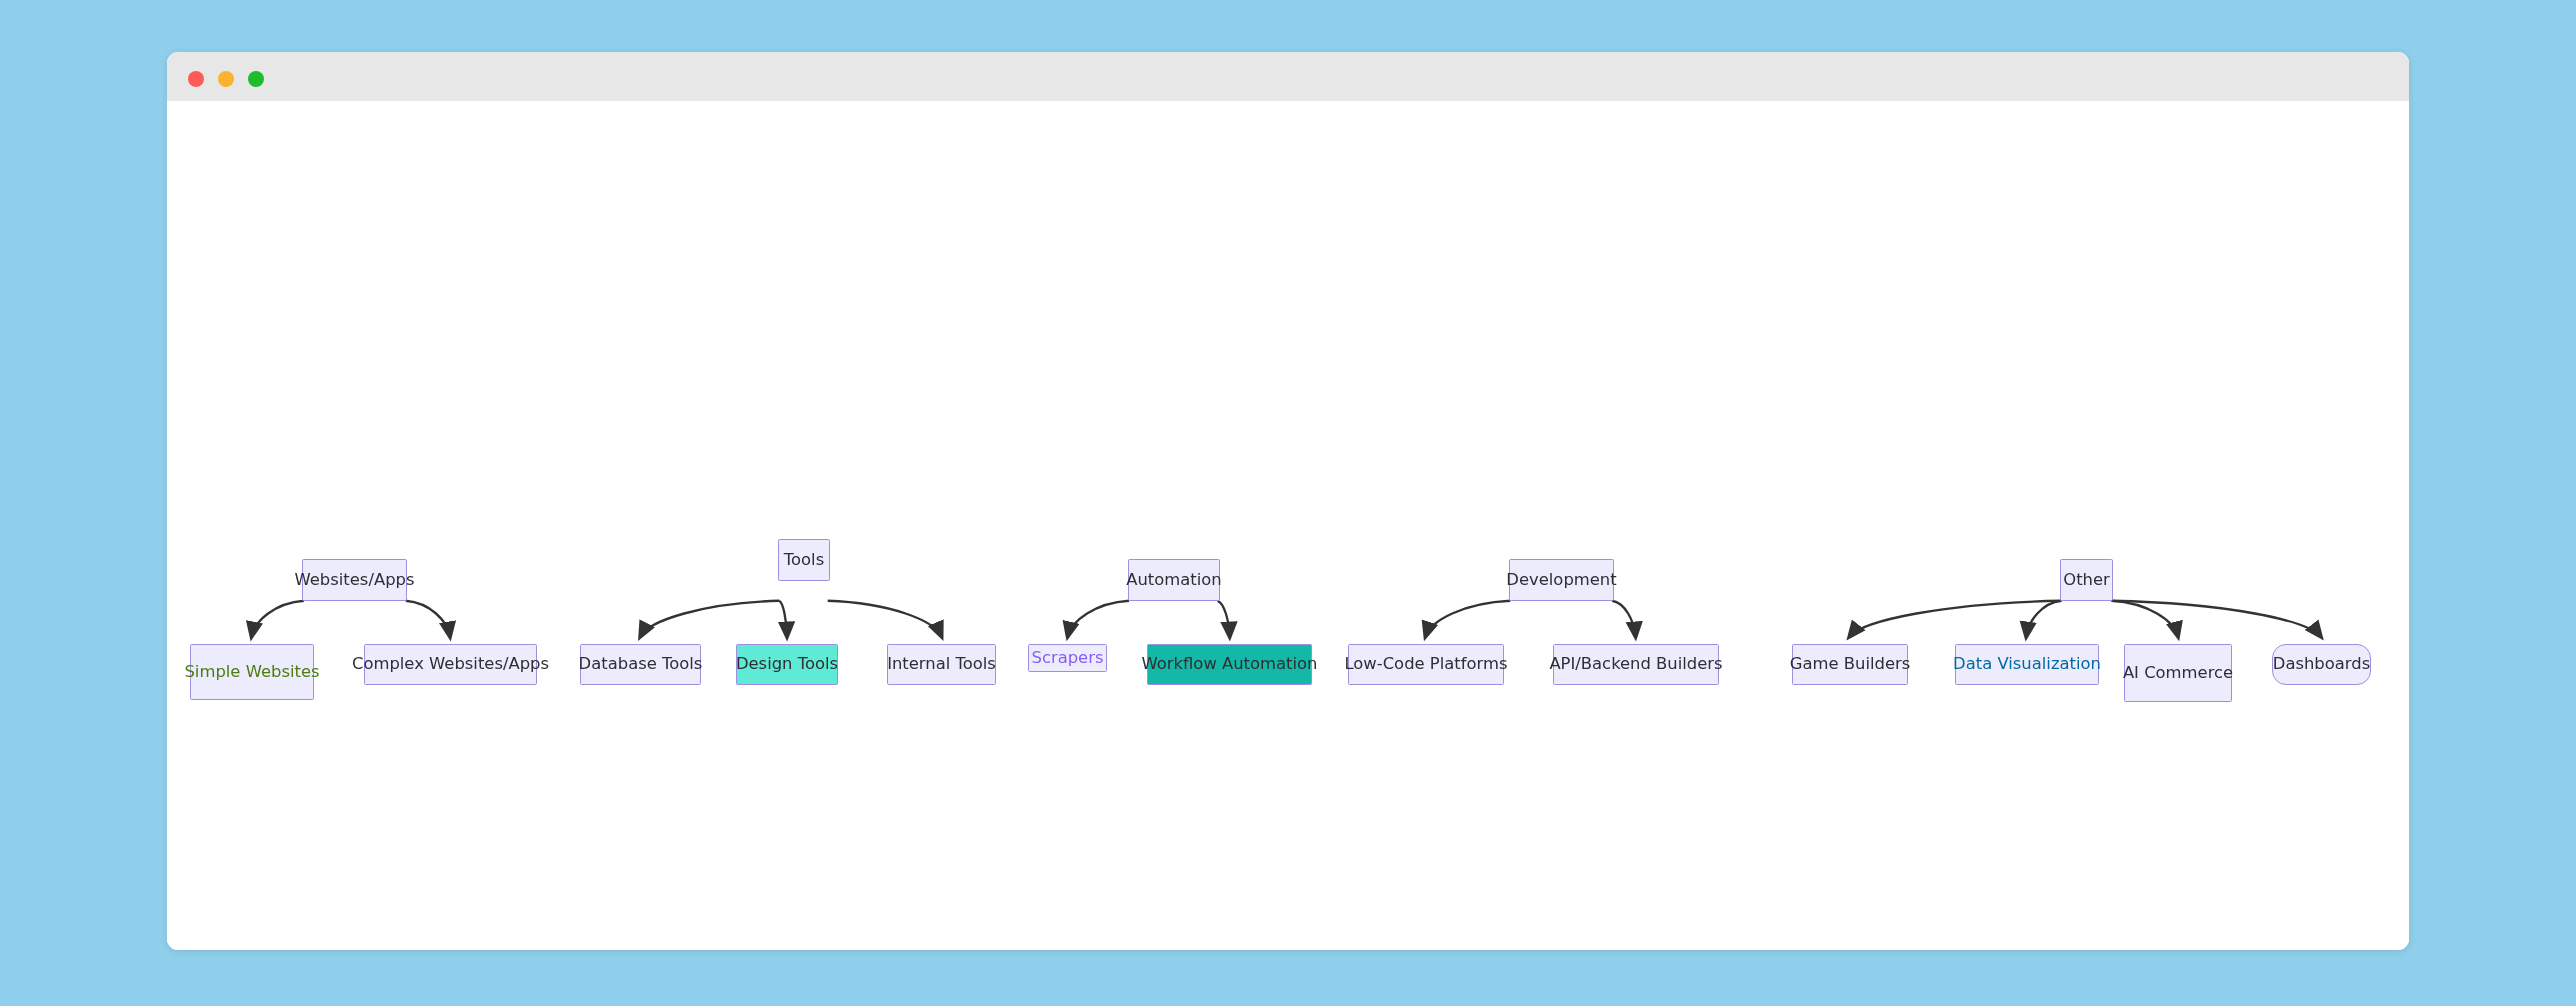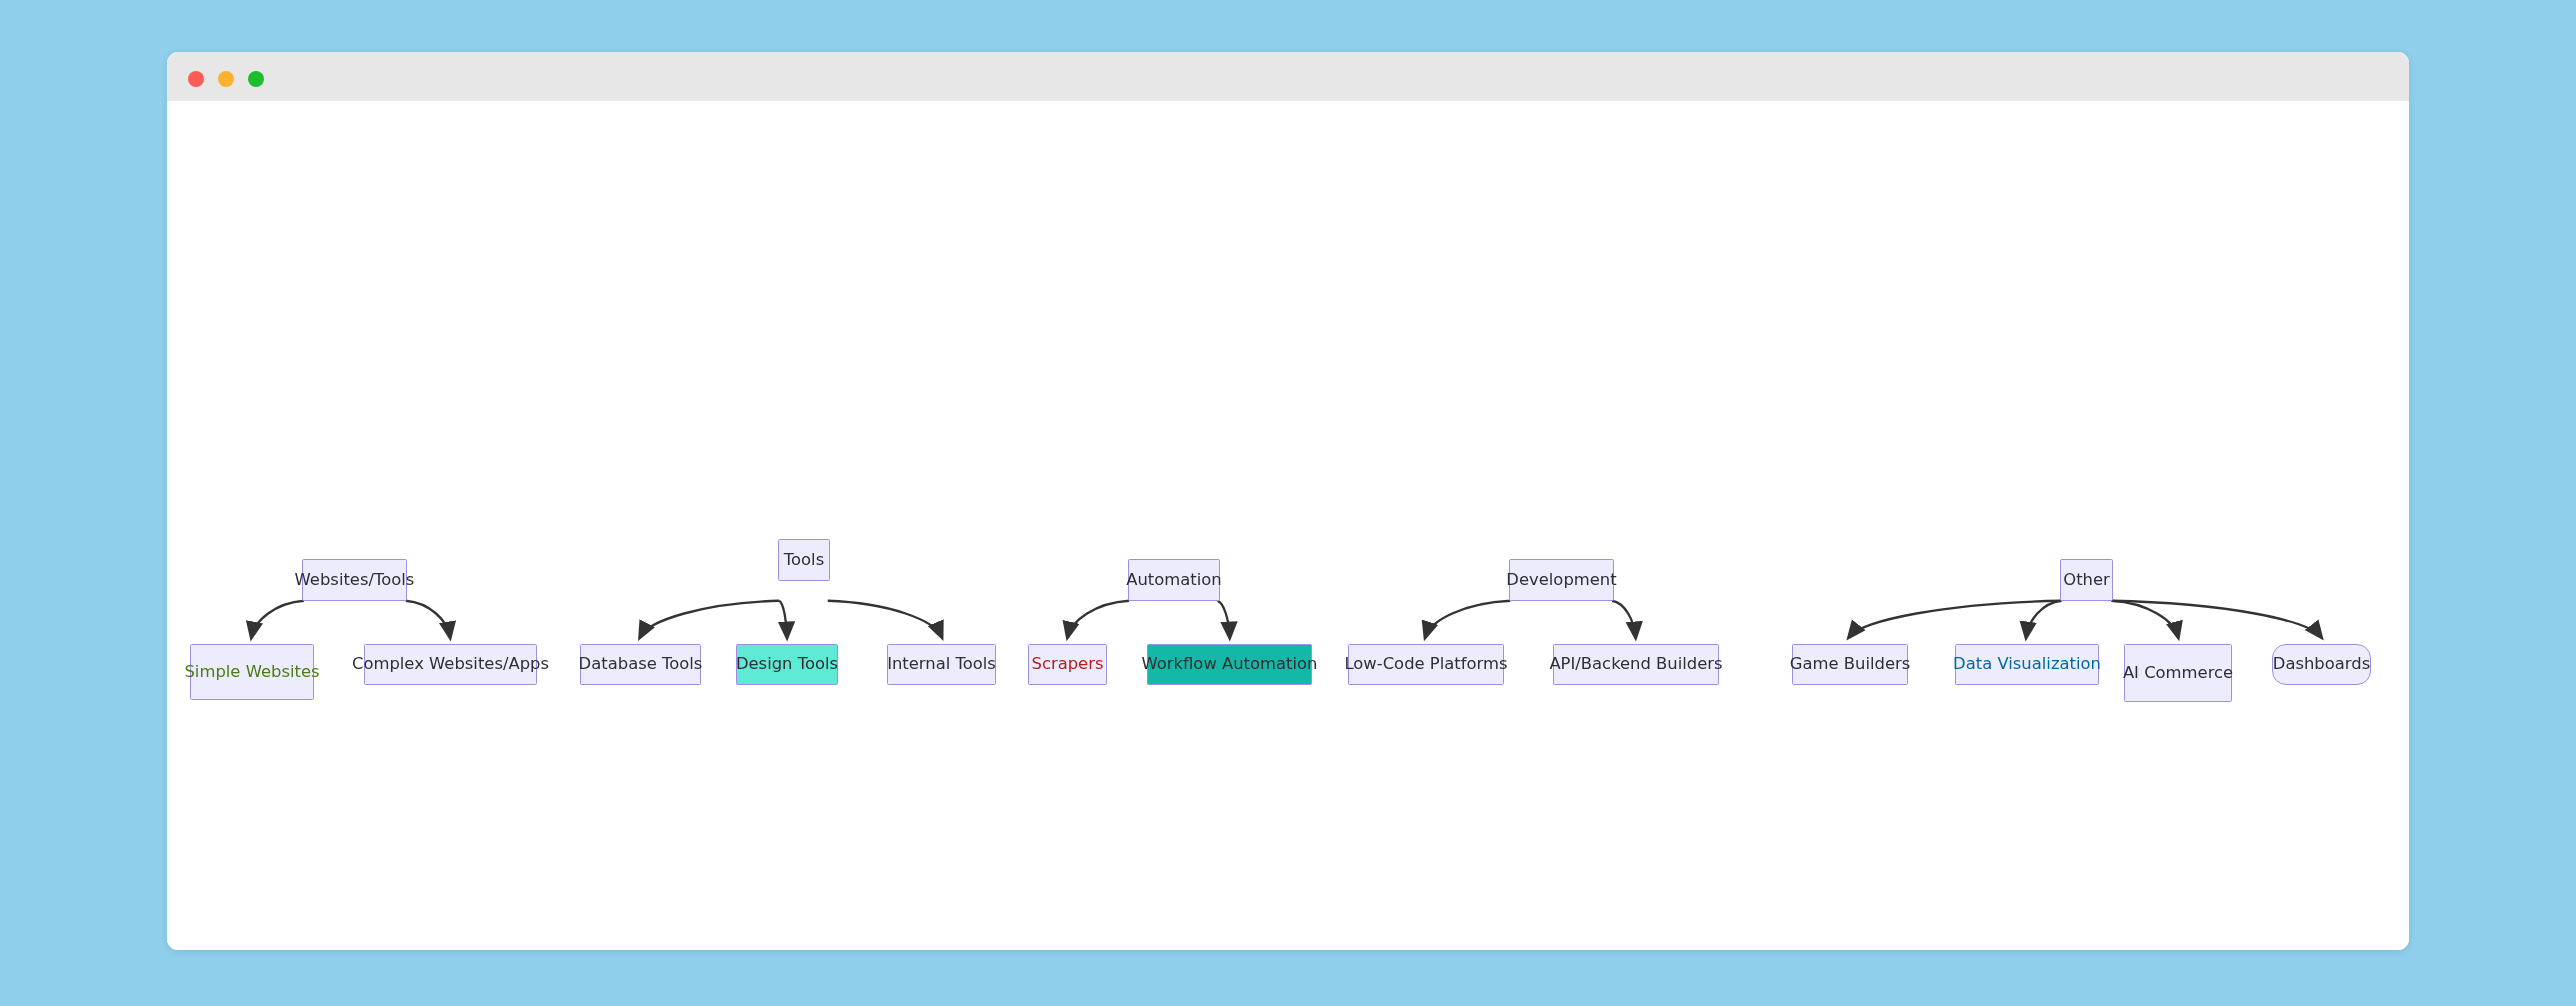--- a/index.html
+++ b/index.html
@@ -119,21 +119,21 @@
             <path d="M1716,638 C1656.325,640.76 1614.01,663.3 1607.5,684" fill="none" stroke="#333333" stroke-width="3" marker-end="url(#arrowhead)"></path>
             <path d="M1846,638 C1862.5,640.76 1874.2,663.3 1876,684" fill="none" stroke="#333333" stroke-width="3" marker-end="url(#arrowhead)"></path>
             <path d="M2420,638 C2270.95,640.76 2165.26,663.3 2149,684" fill="none" stroke="#333333" stroke-width="3" marker-end="url(#arrowhead)"></path>
             <path d="M2420,638 C2395.25,640.76 2377.7,663.3 2375,684" fill="none" stroke="#333333" stroke-width="3" marker-end="url(#arrowhead)"></path>
             <path d="M2484,638 C2530.75,640.76 2563.9,663.3 2569,684" fill="none" stroke="#333333" stroke-width="3" marker-end="url(#arrowhead)"></path>
             <path d="M2484,638 C2631.125,640.76 2735.45,663.3 2751.5,684" fill="none" stroke="#333333" stroke-width="3" marker-end="url(#arrowhead)"></path>
           </g>
       </svg>
       <div id="nodes-group">
           <div class="node" style="left: 135px; top: 458px; width: 105px; height: 42px; background: rgb(236, 236, 253); border-color: rgb(159, 143, 224); color: rgb(46, 46, 52);">
-            <span class="node-label">Websites/Tools</span>
+            <span class="node-label">Websites/Apps</span>
           </div>
           <div class="node" style="left: 23px; top: 543px; width: 124px; height: 56px; background: rgb(236, 236, 253); border-color: rgb(159, 143, 224); color: #4d7c0f;">
             <span class="node-label">Simple Websites</span>
           </div>
           <div class="node" style="left: 197px; top: 543px; width: 173px; height: 41px; background: rgb(236, 236, 253); border-color: rgb(159, 143, 224); color: rgb(46, 46, 52);">
             <span class="node-label">Complex Websites/Apps</span>
           </div>
           <div class="node" style="left: 611px; top: 438px; width: 52px; height: 42px; background: rgb(236, 236, 253); border-color: rgb(159, 143, 224); color: rgb(46, 46, 52);">
             <span class="node-label">Tools</span>
           </div>
@@ -142,21 +142,21 @@
           </div>
           <div class="node" style="left: 569px; top: 543px; width: 102px; height: 41px; background: #5eead4; border-color: rgb(159, 143, 224); color: rgb(46, 46, 52);">
             <span class="node-label">Design Tools</span>
           </div>
           <div class="node" style="left: 720px; top: 543px; width: 109px; height: 41px; background: rgb(236, 236, 253); border-color: rgb(159, 143, 224); color: rgb(46, 46, 52);">
             <span class="node-label">Internal Tools</span>
           </div>
           <div class="node" style="left: 961px; top: 458px; width: 92px; height: 42px; background: rgb(236, 236, 253); border-color: rgb(159, 143, 224); color: rgb(46, 46, 52);">
             <span class="node-label">Automation</span>
           </div>
-          <div class="node" style="left: 861px; top: 543px; width: 79px; height: 41px; background: rgb(236, 236, 253); border-color: rgb(159, 143, 224); color: #b91c1c;">
+          <div class="node" style="left: 861px; top: 543px; width: 79px; height: 28px; background: rgb(236, 236, 253); border-color: rgb(159, 143, 224); color: #8b5cf6;">
             <span class="node-label">Scrapers</span>
           </div>
           <div class="node" style="left: 980px; top: 543px; width: 165px; height: 41px; background: #14b8a6; border-color: rgb(159, 143, 224); color: rgb(46, 46, 52);">
             <span class="node-label">Workflow Automation</span>
           </div>
           <div class="node" style="left: 1342px; top: 458px; width: 105px; height: 42px; background: rgb(236, 236, 253); border-color: rgb(159, 143, 224); color: rgb(46, 46, 52);">
             <span class="node-label">Development</span>
           </div>
           <div class="node" style="left: 1181px; top: 543px; width: 156px; height: 41px; background: rgb(236, 236, 253); border-color: rgb(159, 143, 224); color: rgb(46, 46, 52);">
             <span class="node-label">Low-Code Platforms</span>

